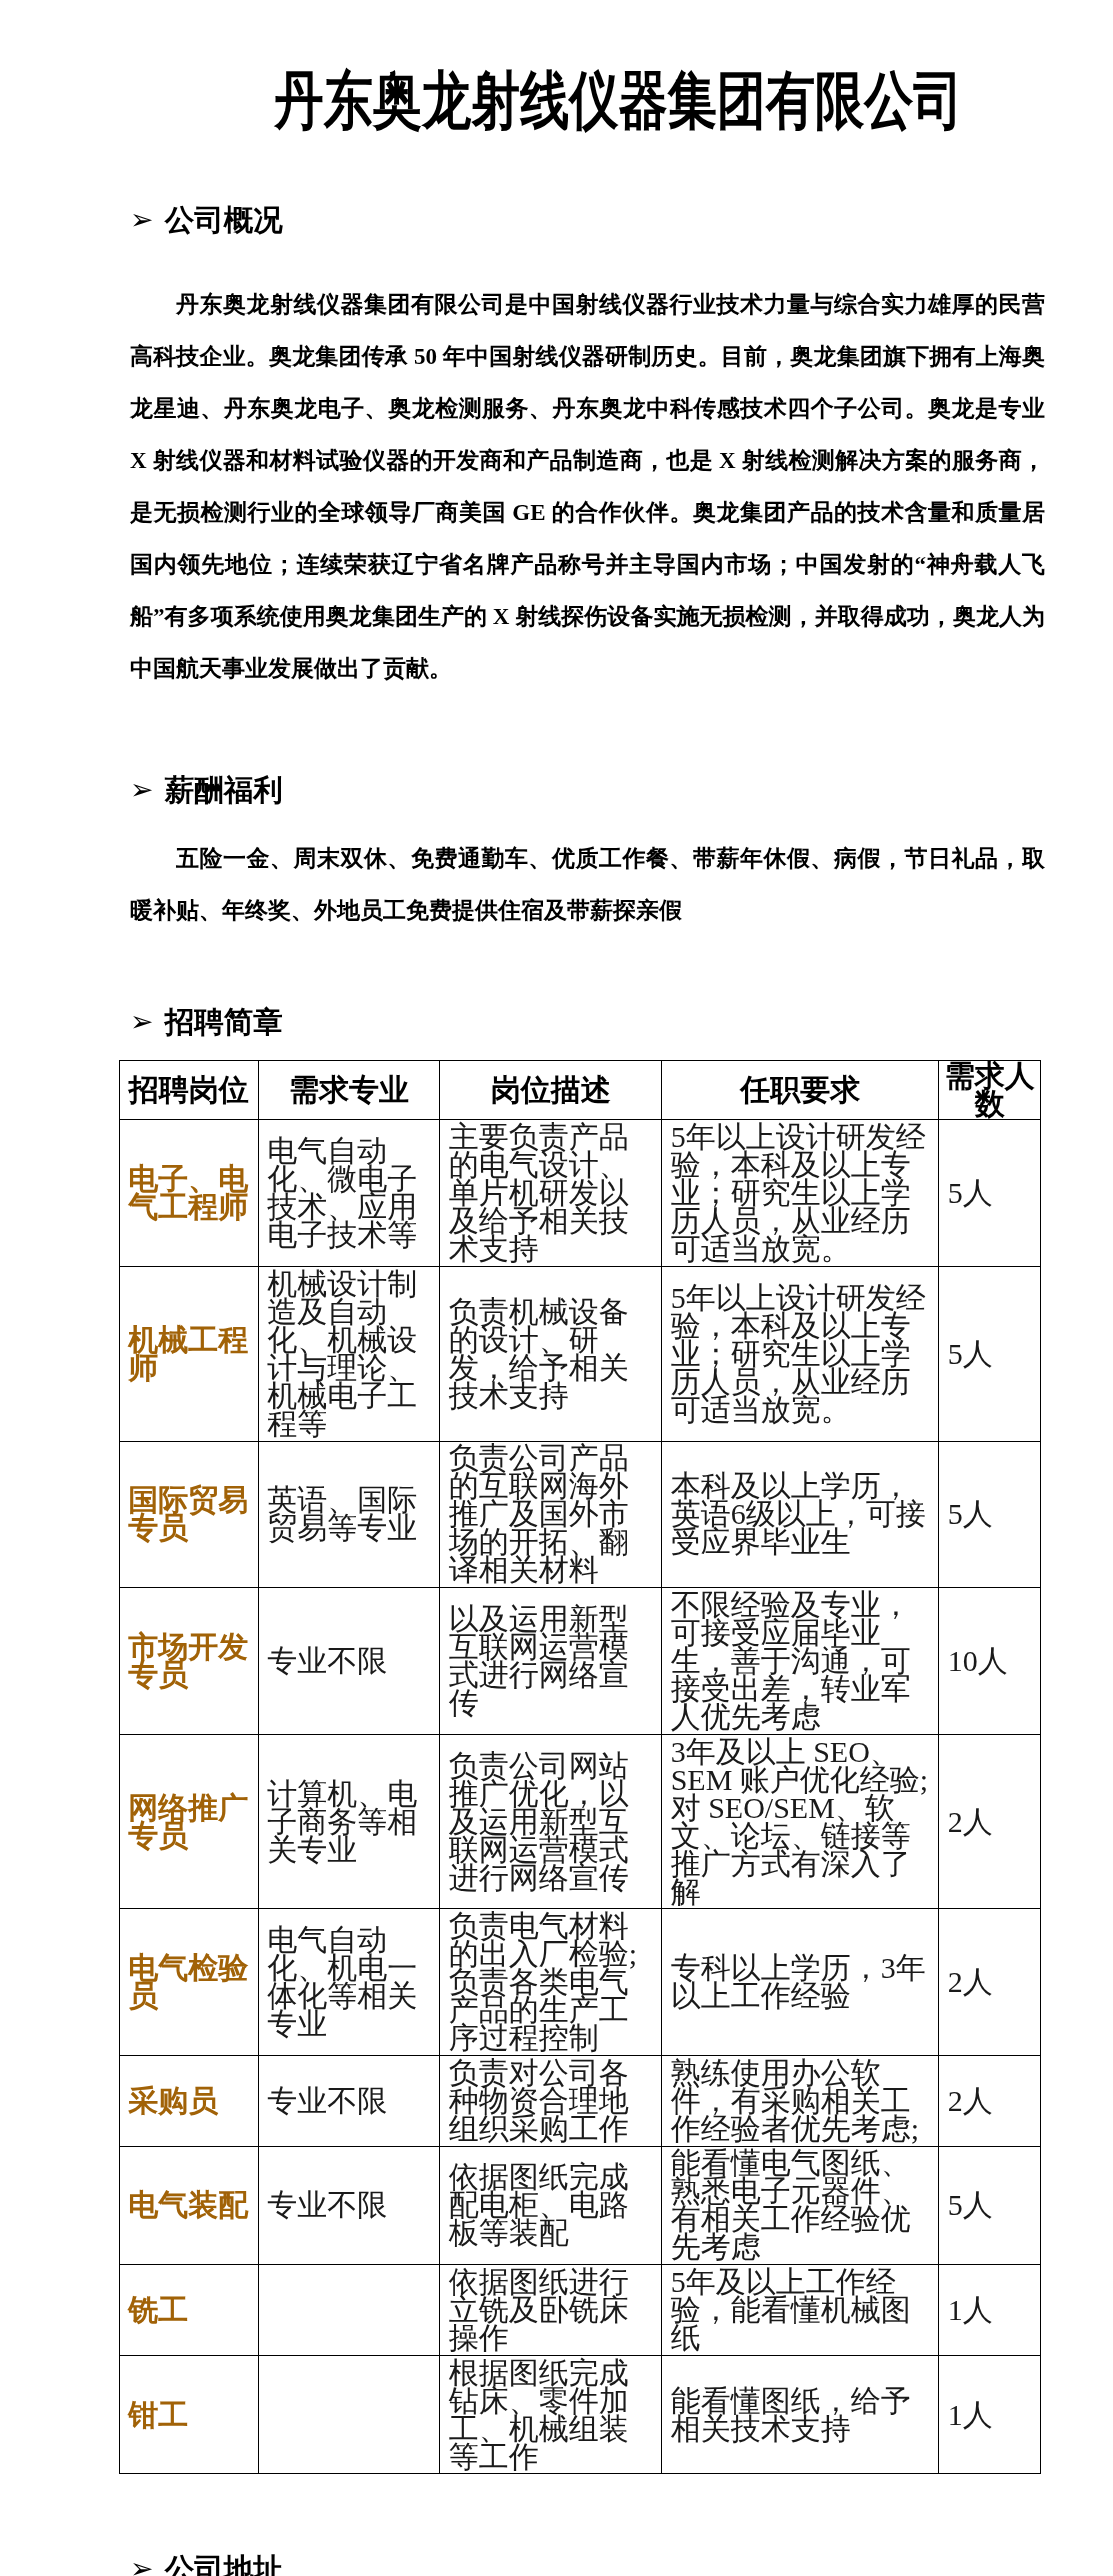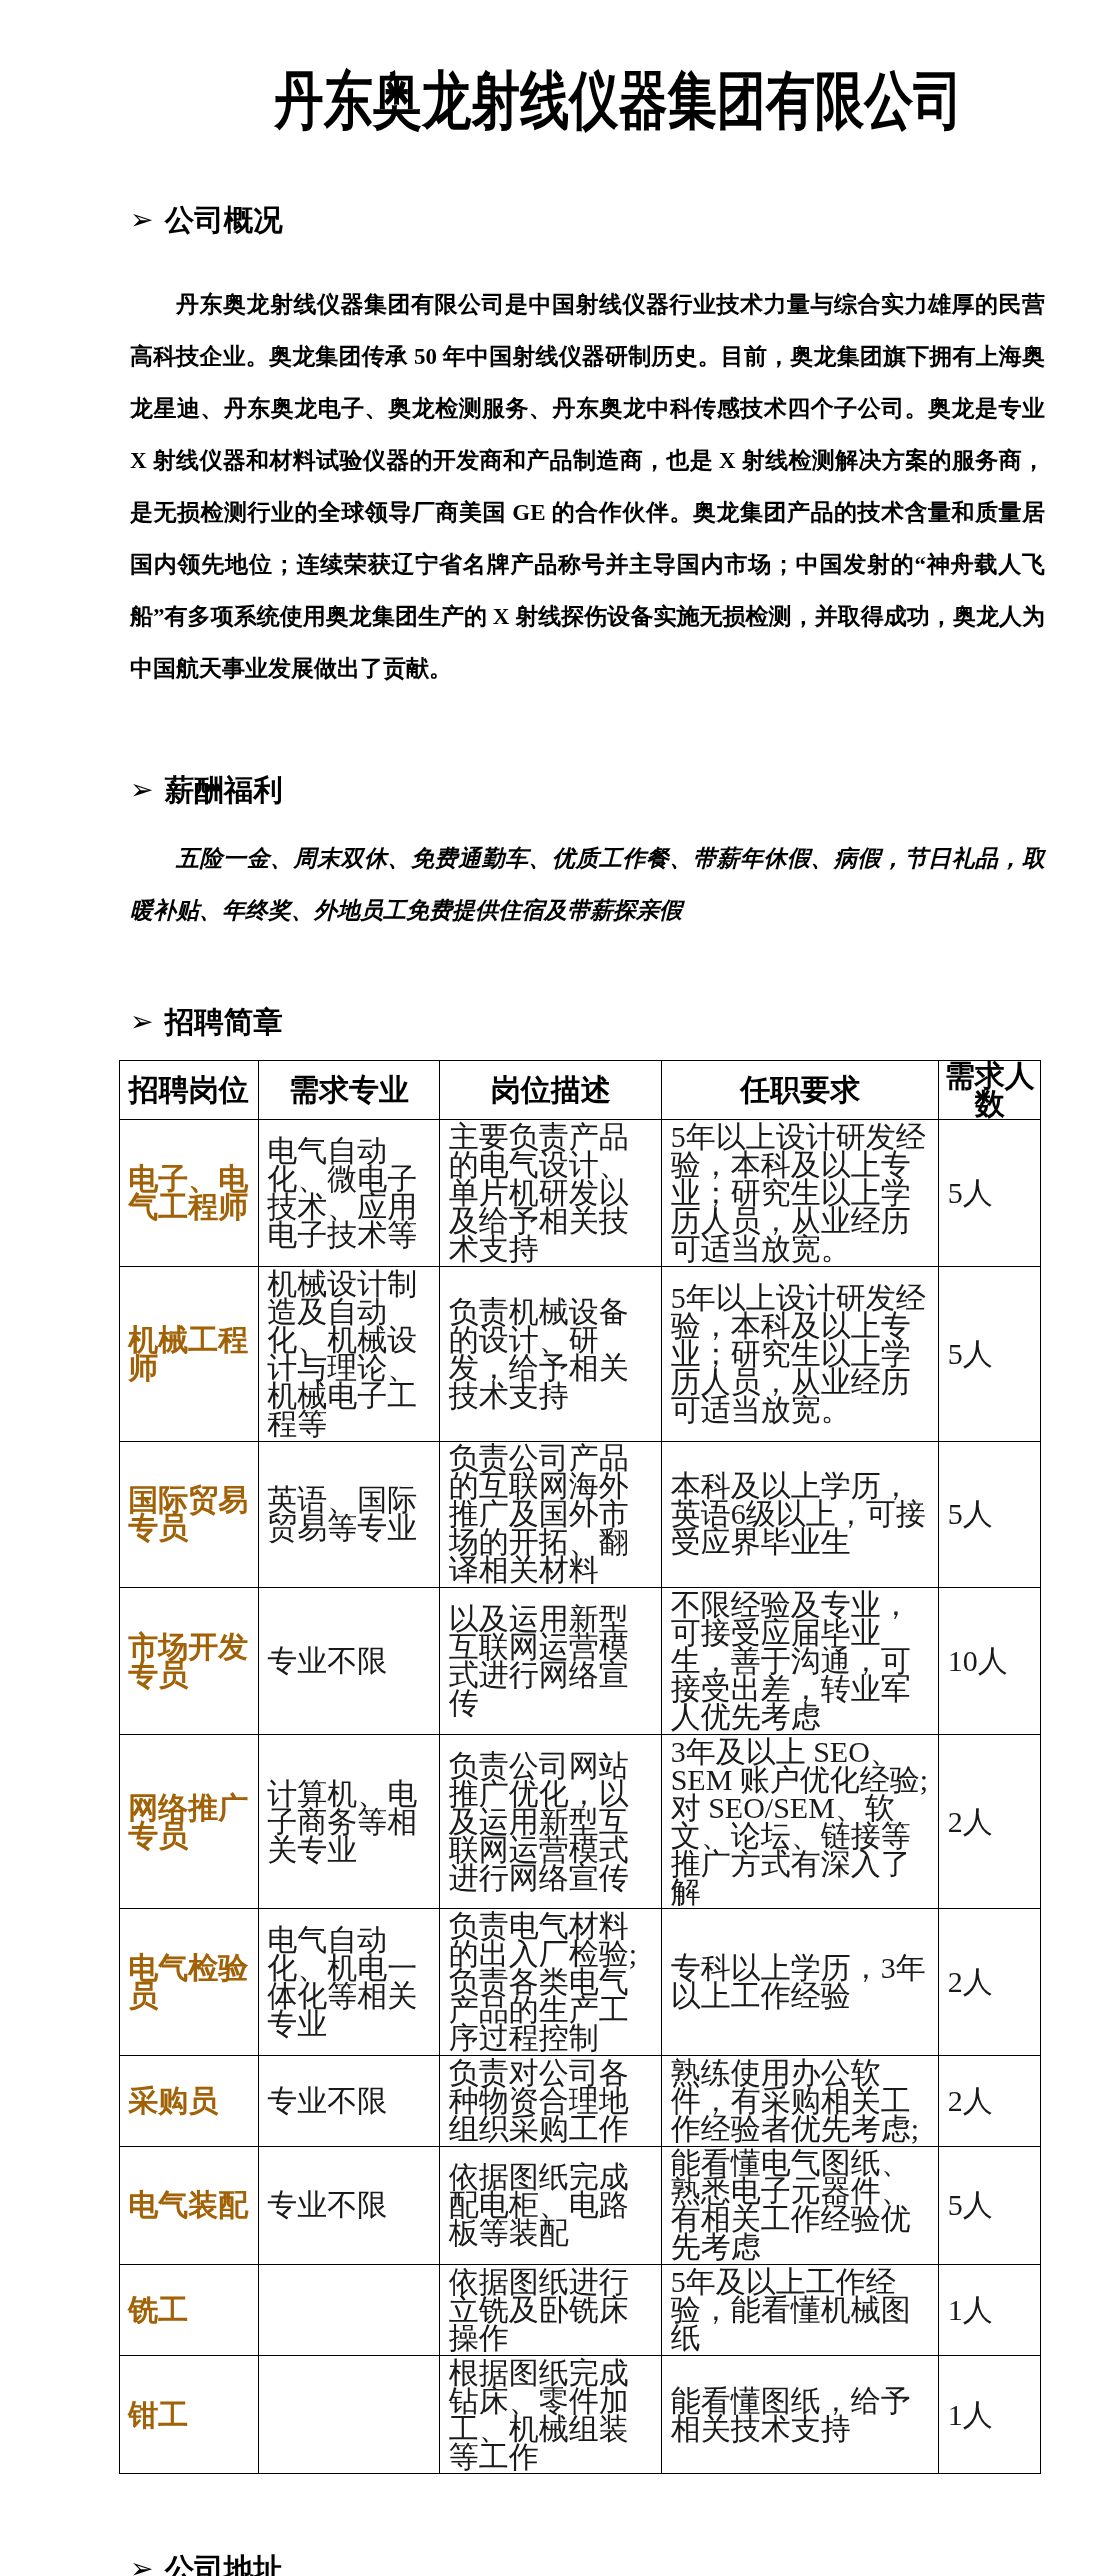--- a/index.html
+++ b/index.html
@@ -51,21 +51,21 @@
   
   .body-para {
     margin: 41px 0 0 0;
     font-size: 23px;
     font-weight: 700;
     line-height: 52px;
     text-align: justify;
     text-indent: 46px;
     color: #000000;
   }
-  .body-para.benefits { margin-top: 25px; font-style: italic; }
+  .body-para.benefits { margin-top: 25px; }
   
   table.jobs {
     margin: 19.6px 0 0 -11.2px;
     width: 922px;
     border-collapse: collapse;
     table-layout: fixed;
     font-size: 30px;
     line-height: 28px;
     color: #1a1a1a;
   }

